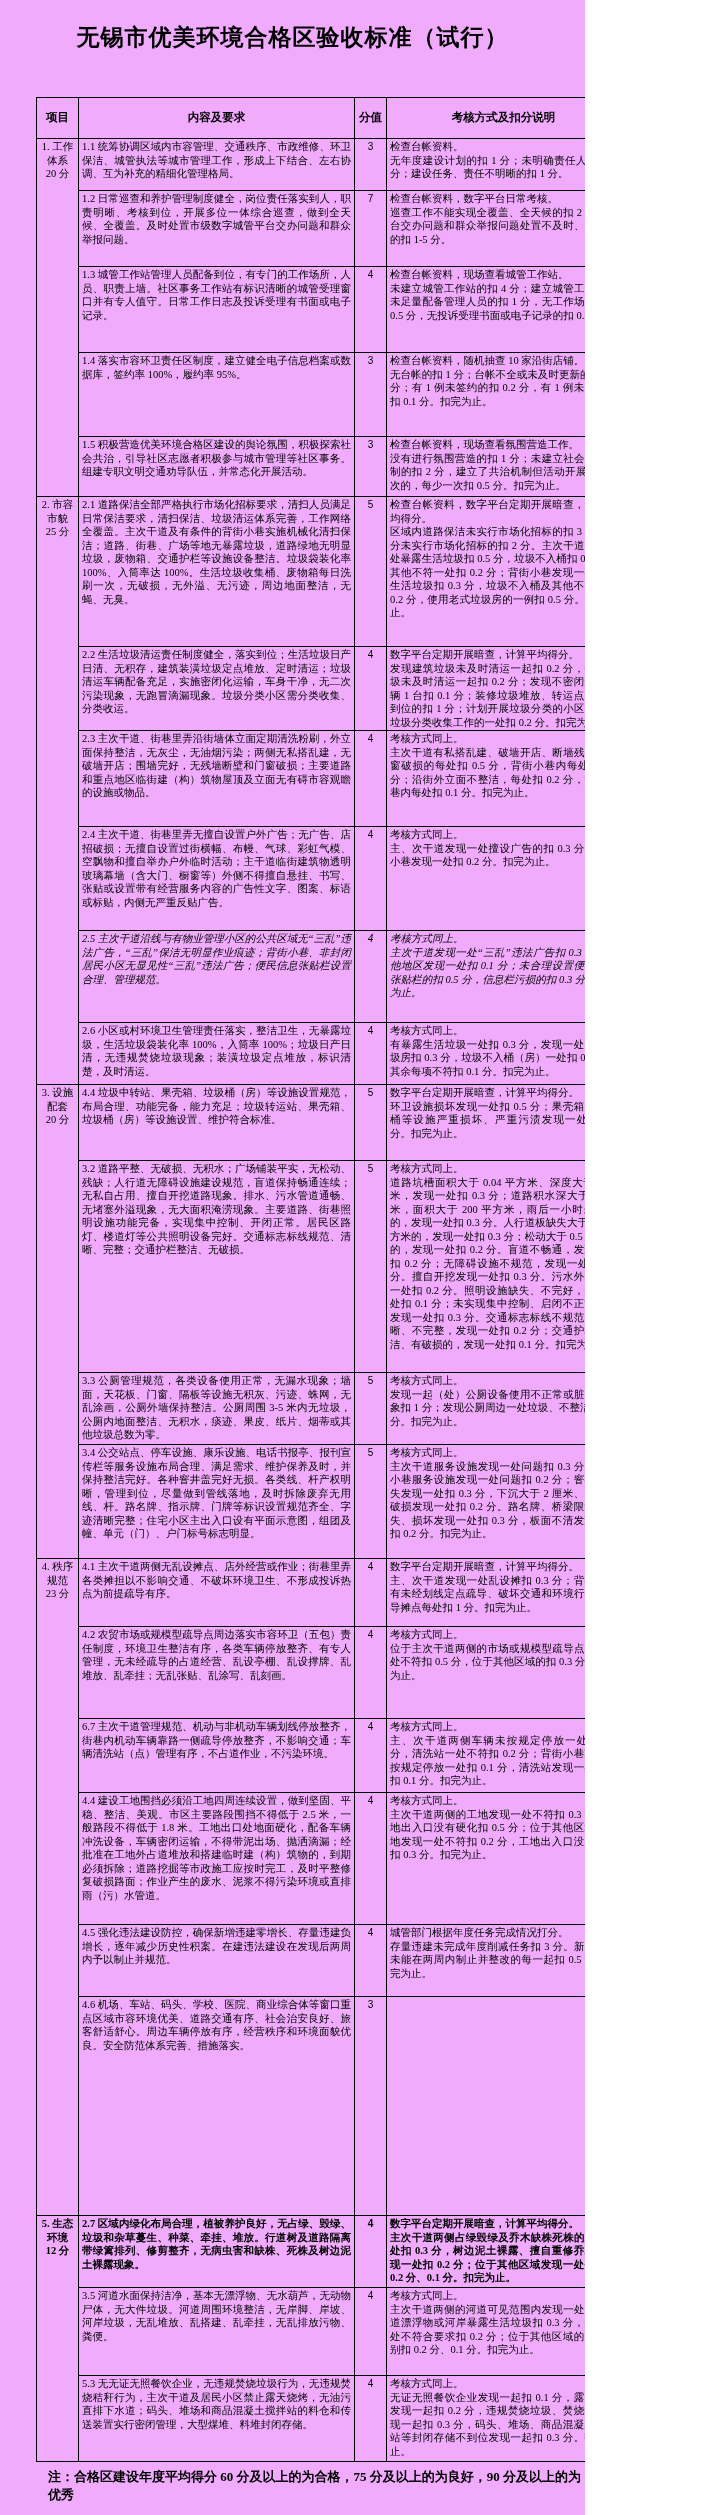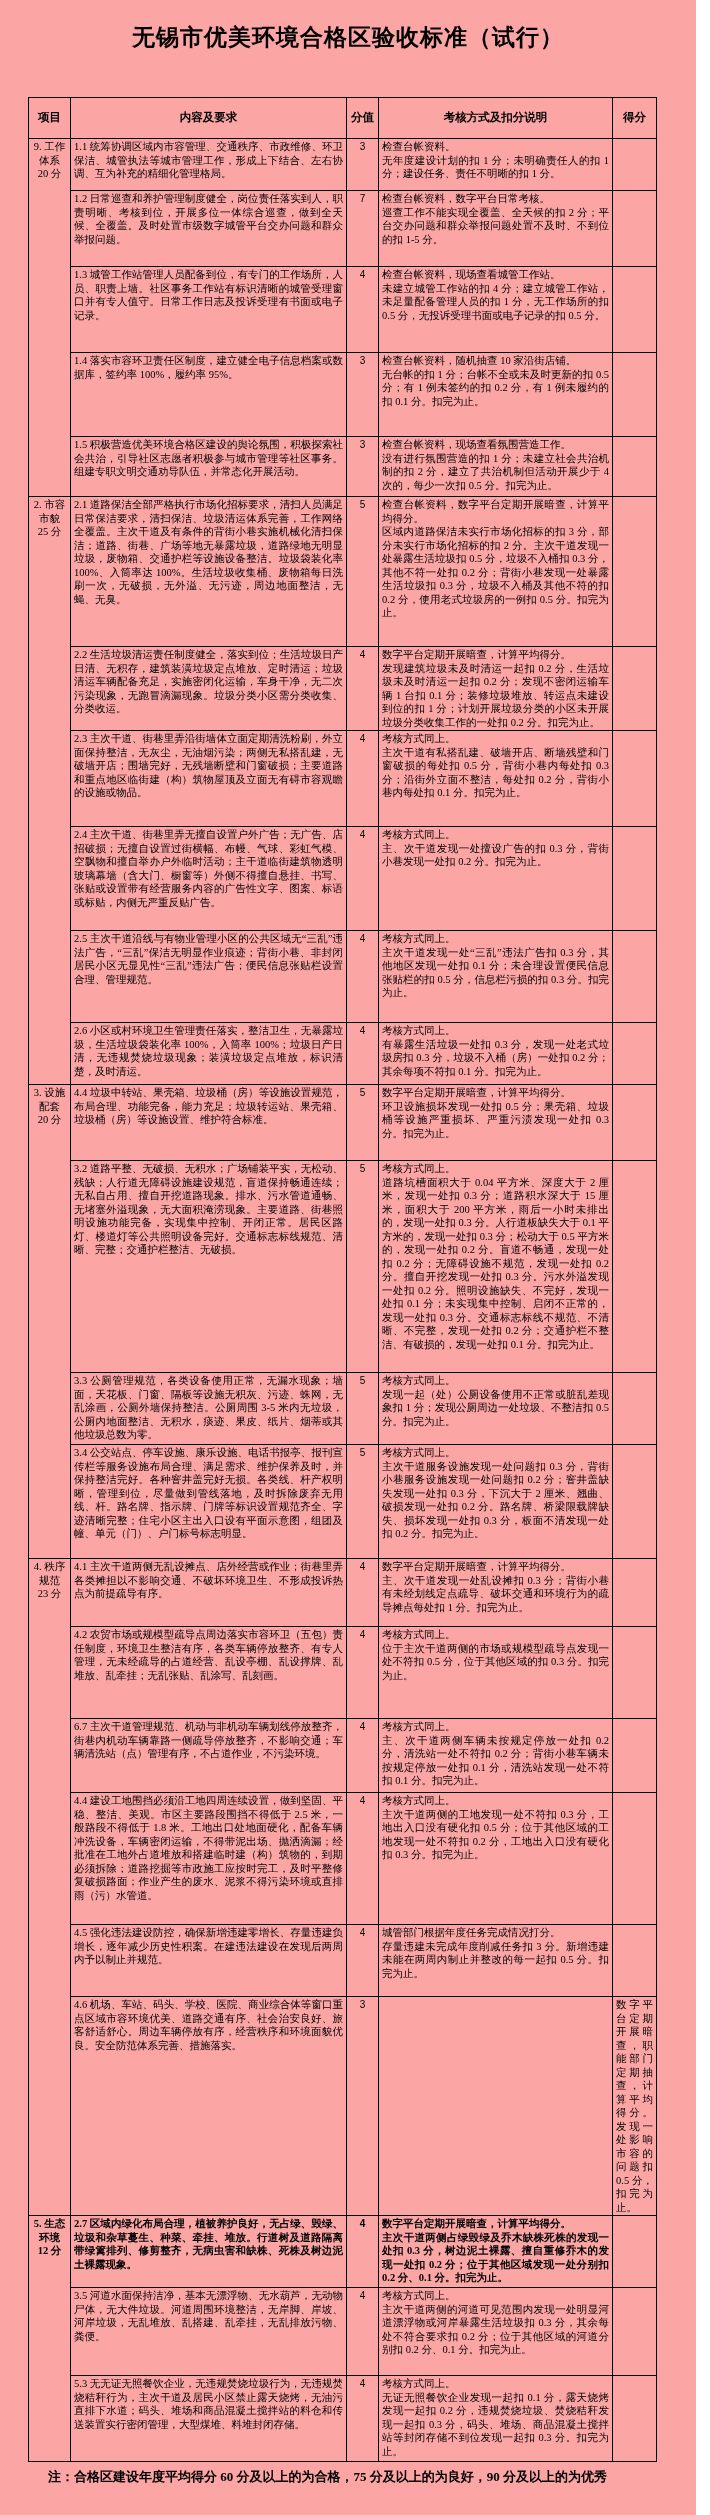--- a/index.html
+++ b/index.html
@@ -1,20 +1,20 @@
 <!DOCTYPE html>
 <html><head>
 <meta charset="utf-8">
 <style>
   html,body{margin:0;padding:0;background:#fff;}
-  .page{position:relative;width:696px;height:2515px;background:#fca5a5;color:#000;
+  .page{position:relative;width:585px;height:2515px;background:#f0abfc;color:#000;
         font-family:"Liberation Serif", serif;overflow:hidden;}
   .title{margin:0;padding-top:22px;text-align:center;font-family:"Liberation Sans", sans-serif;
          font-weight:bold;font-size:23px;letter-spacing:1px;color:#000;}
-  table.grid{border-collapse:collapse;table-layout:fixed;margin:44px 0 0 28px;width:628px;
+  table.grid{border-collapse:collapse;table-layout:fixed;margin:44px 0 0 36px;width:628px;
              font-size:10.5px;line-height:13.5px;}
   table.grid col.c-item{width:42px;}
   table.grid col.c-content{width:276px;}
   table.grid col.c-score{width:32px;}
   table.grid col.c-method{width:234px;}
   table.grid col.c-got{width:44px;}
   table.grid th, table.grid td{border:1.4px solid #000;vertical-align:top;padding:1px 3px;
              word-break:break-all;overflow:hidden;}
   table.grid th{font-weight:bold;font-size:11.5px;text-align:center;vertical-align:middle;
              height:36px;padding:2px;}
@@ -44,21 +44,21 @@
           <th>项目</th>
           <th>内容及要求</th>
           <th>分值</th>
           <th>考核方式及扣分说明</th>
           <th>得分</th>
         </tr>
     </thead>
     <tbody id="table-body">
         <tr style="height: 52px;">
           <td class="item-cell" rowspan="5">
-            <div>9. 工作</div>
+            <div>1. 工作</div>
             <div>体系</div>
             <div>20 分</div>
           </td>
           <td class="content-cell">1.1 统筹协调区域内市容管理、交通秩序、市政维修、环卫保洁、城管执法等城市管理工作，形成上下结合、左右协调、互为补充的精细化管理格局。</td>
           <td class="score-cell">3</td>
           <td class="method-cell">检查台帐资料。
 无年度建设计划的扣 1 分；未明确责任人的扣 1 分；建设任务、责任不明晰的扣 1 分。</td>
           <td class="got-cell"></td>
         </tr>
         <tr style="height: 76px;">
@@ -115,21 +115,21 @@
 主次干道有私搭乱建、破墙开店、断墙残壁和门窗破损的每处扣 0.5 分，背街小巷内每处扣 0.3 分；沿街外立面不整洁，每处扣 0.2 分，背街小巷内每处扣 0.1 分。扣完为止。</td>
           <td class="got-cell"></td>
         </tr>
         <tr style="height: 104px;">
           <td class="content-cell">2.4 主次干道、街巷里弄无擅自设置户外广告；无广告、店招破损；无擅自设置过街横幅、布幔、气球、彩虹气模、空飘物和擅自举办户外临时活动；主干道临街建筑物透明玻璃幕墙（含大门、橱窗等）外侧不得擅自悬挂、书写、张贴或设置带有经营服务内容的广告性文字、图案、标语或标贴，内侧无严重反贴广告。</td>
           <td class="score-cell">4</td>
           <td class="method-cell">考核方式同上。
 主、次干道发现一处擅设广告的扣 0.3 分，背街小巷发现一处扣 0.2 分。扣完为止。</td>
           <td class="got-cell"></td>
         </tr>
-        <tr style="height: 92px;">
+        <tr style="height: 92px; font-style: italic;">
           <td class="content-cell">2.5 主次干道沿线与有物业管理小区的公共区域无“三乱”违法广告，“三乱”保洁无明显作业痕迹；背街小巷、非封闭居民小区无显见性“三乱”违法广告；便民信息张贴栏设置合理、管理规范。</td>
           <td class="score-cell">4</td>
           <td class="method-cell">考核方式同上。
 主次干道发现一处“三乱”违法广告扣 0.3 分，其他地区发现一处扣 0.1 分；未合理设置便民信息张贴栏的扣 0.5 分，信息栏污损的扣 0.3 分。扣完为止。</td>
           <td class="got-cell"></td>
         </tr>
         <tr style="height: 62px;">
           <td class="content-cell">2.6 小区或村环境卫生管理责任落实，整洁卫生，无暴露垃圾，生活垃圾袋装化率 100%，入筒率 100%；垃圾日产日清，无违规焚烧垃圾现象；装潢垃圾定点堆放，标识清楚，及时清运。</td>
           <td class="score-cell">4</td>
           <td class="method-cell">考核方式同上。

